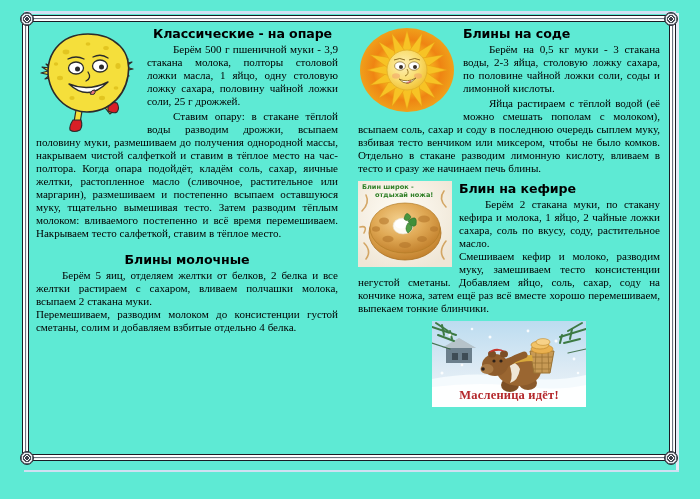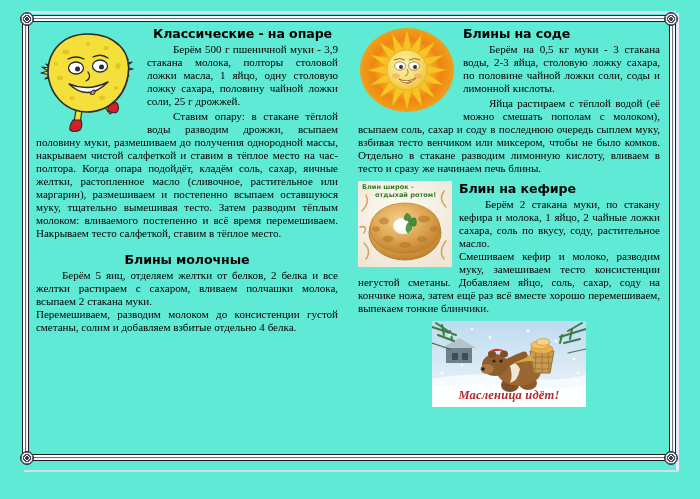--- a/index.html
+++ b/index.html
@@ -185,21 +185,20 @@
     text-shadow: 0 0 1px #ffffff;
     width: 86px;
   }
   .photo-caption .line2 { display: block; padding-left: 13px; }
   .maslenitsa-caption {
     position: absolute;
     left: 0; right: 0;
     bottom: 4px;
     text-align: center;
     font-family: "Liberation Serif", "DejaVu Serif", serif;
-    font-style: italic;
     font-weight: bold;
     font-size: 12.5px;
     color: #b4272b;
     text-shadow: 0.5px 0.5px 0 #ffffff;
     letter-spacing: 0.2px;
     margin-top: 8px;
   }
   svg { display: block; }
 </style>
 </head>
@@ -432,21 +431,21 @@
 
             <ellipse cx="45" cy="45" rx="10" ry="8" fill="#fdfbf3" stroke="#e6dfce" stroke-width="0.6"></ellipse>
             <ellipse cx="43" cy="43" rx="6" ry="4.6" fill="#ffffff"></ellipse>
 
             <path d="M50 40 Q60 32 58 44 Q54 48 50 40 Z" fill="#3f8f3a" stroke="#2d6b29" stroke-width="0.6"></path>
             <path d="M50 42 Q58 46 50 52 Q46 48 50 42 Z" fill="#4f9f45" stroke="#2d6b29" stroke-width="0.6"></path>
             <path d="M46 38 Q48 28 53 36 Q50 42 46 38 Z" fill="#47963f" stroke="#2d6b29" stroke-width="0.6"></path>
           </svg>
           <div class="photo-caption">
             <span>Блин широк -</span>
-            <span class="line2">отдыхай ротом!</span>
+            <span class="line2">отдыхай ножа!</span>
           </div>
         </div>
 
         <h2 class="recipe-title title-left-align">Блин на кефире</h2>
         <p class="body-text">Берём 2 стакана муки, по стакану кефира и молока, 1 яйцо, 2 чайные ложки сахара, соль по вкусу, соду, растительное масло.</p>
         <p class="body-text no-indent">Смешиваем кефир и молоко, разводим муку, замешиваем тесто консистенции негустой сметаны. Добавляем яйцо, соль, сахар, соду на кончике ножа, затем ещё раз всё вместе хорошо перемешиваем, выпекаем тонкие блинчики.</p>
       </div>
 
       <div class="fig-maslenitsa">
         <svg viewBox="0 0 154 86" width="154" height="86">

